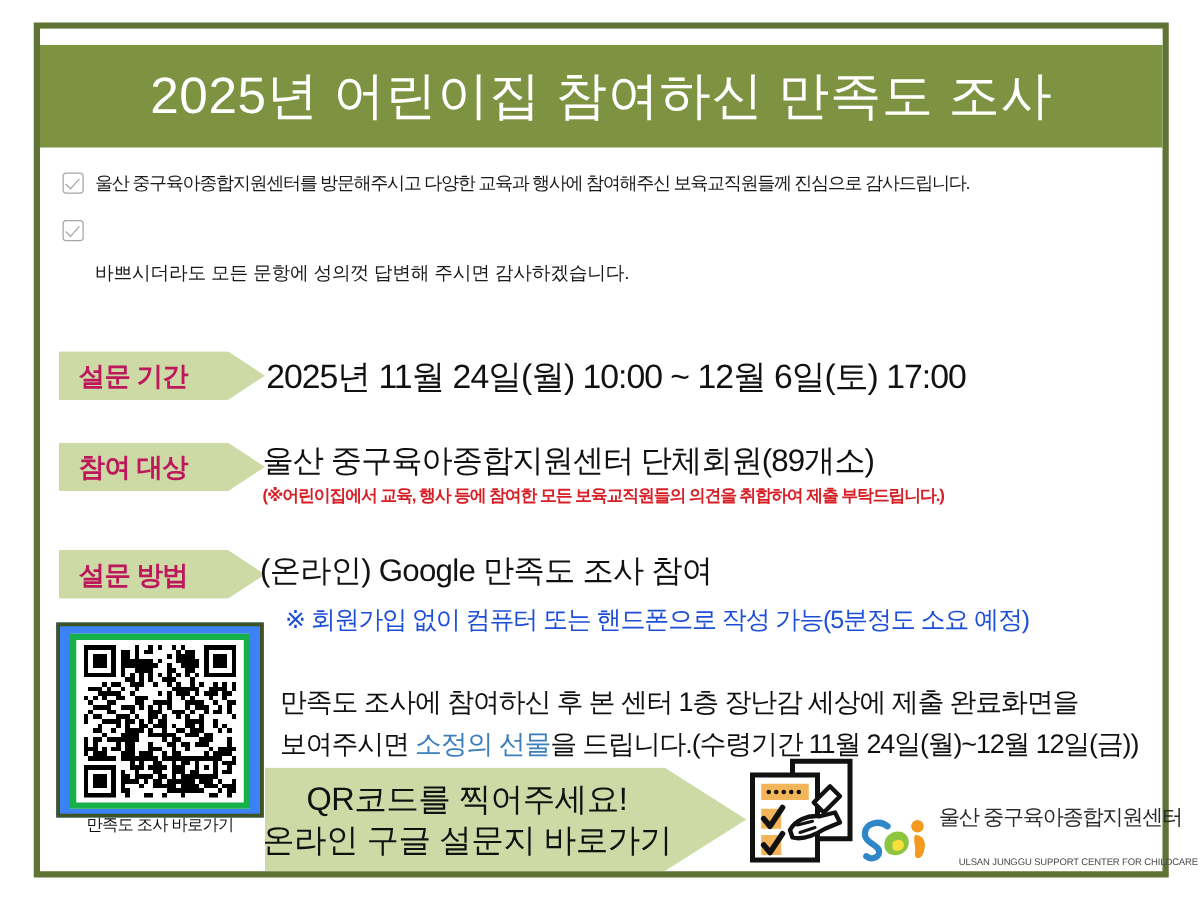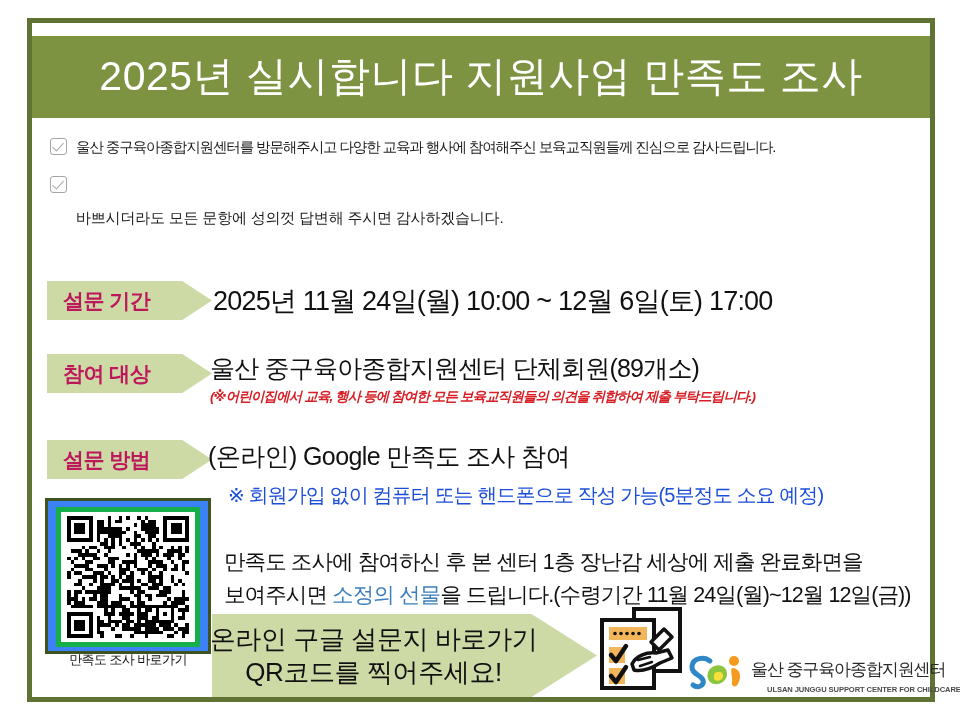--- a/index.html
+++ b/index.html
@@ -147,21 +147,20 @@
   .tag-target { left: 47px; top: 354px; width: 165px; height: 39px; }
   .val-target { left: 210px; top: 352px; font-size: 25px; letter-spacing: -0.8px; }
   .val-target-note {
     position: absolute;
     left: 210px; top: 388px;
     font-size: 13.5px;
     font-weight: bold;
     color: #d71f26;
     letter-spacing: -0.9px;
     white-space: nowrap;
-    font-style: italic;
   }
 
   
   .tag-method { left: 47px; top: 440px; width: 165px; height: 39px; }
   .val-method { left: 208px; top: 440px; font-size: 25px; letter-spacing: -0.6px; }
   .val-method-note {
     position: absolute;
     left: 228px; top: 482px;
     font-size: 20px;
     color: #1d4ed8;
@@ -271,36 +270,36 @@
     font-size: 17px;
     color: #2b2b2b;
     letter-spacing: -1.1px;
     font-weight: 500;
     white-space: nowrap;
   }
   .logo-sub {
     font-size: 7.6px;
     color: #4a4a4a;
     letter-spacing: -0.1px;
-    font-weight: bold;
-    margin-top: 4px;
+    font-weight: normal;
+    margin-top: 20px;
     white-space: nowrap;
     padding-left: 16px;
   }
 </style>
 </head>
 <body>
 
 <div class="poster">
 
   <div class="frame"></div>
 
   <div class="header-band"></div>
   <div class="header-topstripe"></div>
-  <div class="header-title">2025년 실시합니다 지원사업 만족도 조사</div>
+  <div class="header-title">2025년 어린이집 참여하신 만족도 조사</div>
 
   <div class="intro">
 
     <div class="intro-row">
       <span class="chk"></span>
       <span class="intro-text">울산 중구육아종합지원센터를 방문해주시고 다양한 교육과 행사에 참여해주신 보육교직원들께 진심으로 감사드립니다.</span>
     </div>
 
     <div class="intro-row">
       <span class="chk"></span>
@@ -330,22 +329,22 @@
     </div>
     <div class="qr-caption">만족도 조사 바로가기</div>
   </div>
 
   <div class="gift-para">
     <div>만족도 조사에 참여하신 후 본 센터 1층 장난감 세상에 제출 완료화면을</div>
     <div><span>보여주시면 </span><span class="gift-highlight">소정의 선물</span><span>을 드립니다.(수령기간 11월 24일(월)~12월 12일(금))</span></div>
   </div>
 
   <div class="banner">
+    <div class="banner-line">QR코드를 찍어주세요!</div>
     <div class="banner-line">온라인 구글 설문지 바로가기</div>
-    <div class="banner-line">QR코드를 찍어주세요!</div>
   </div>
 
   <svg class="survey-icon" viewBox="0 0 98 94">
     <rect x="40" y="3" width="46" height="62" fill="#ffffff" stroke="#111111" stroke-width="4"></rect>
     <rect x="8" y="14" width="52" height="68" fill="#ffffff" stroke="#111111" stroke-width="4"></rect>
     <rect x="15" y="21" width="38" height="13" fill="#f2b559"></rect>
     <circle cx="21" cy="27.5" r="1.8" fill="#111111"></circle>
     <circle cx="27" cy="27.5" r="1.8" fill="#111111"></circle>
     <circle cx="33" cy="27.5" r="1.8" fill="#111111"></circle>
     <circle cx="39" cy="27.5" r="1.8" fill="#111111"></circle>

